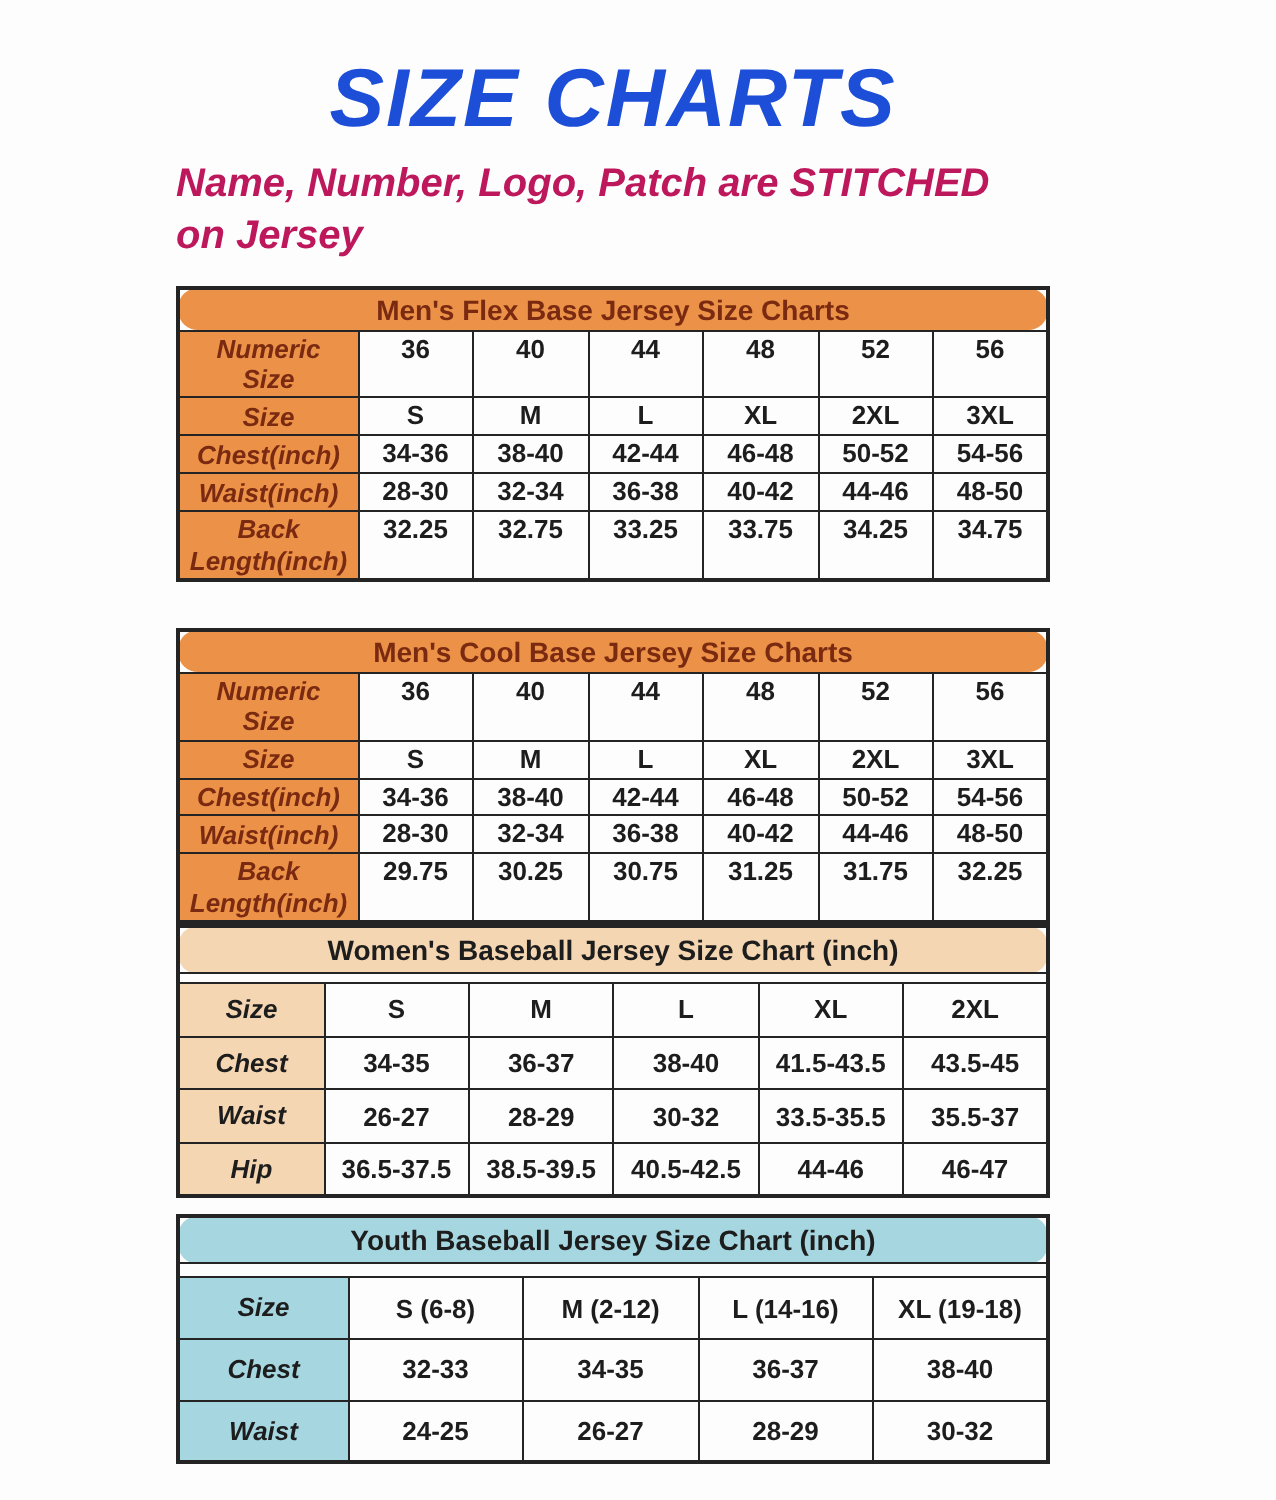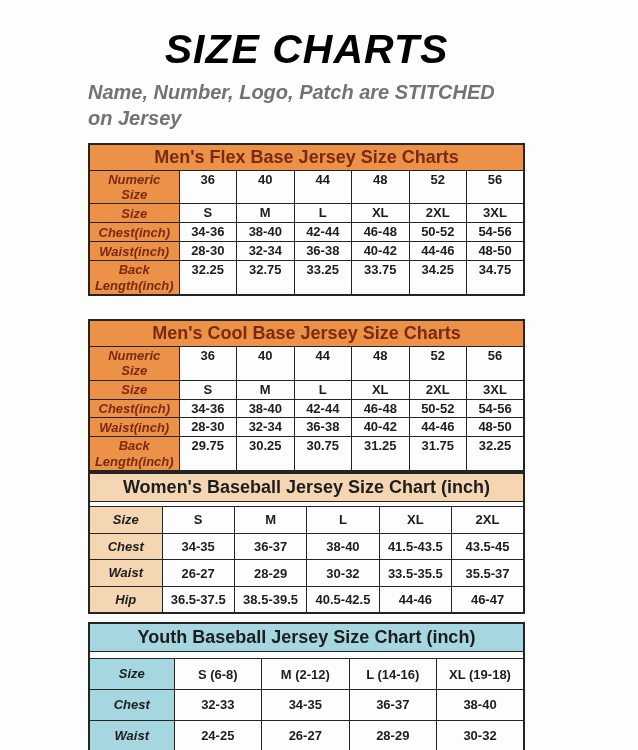--- a/index.html
+++ b/index.html
@@ -41,24 +41,25 @@
     font-size: 13px;
     color: #1d1d1d;
   }
   .size-table th, .size-table td {
     border: 1px solid #242424;
     text-align: center;
     padding: 1px;
     overflow: hidden;
   }
   .size-table .title-row th {
-    font-size: 18px;
+    font-size: 14px;
     padding: 2px 1px;
     background: var(--head-bg);
     color: var(--head-text);
+    border-radius: 10px;
   }
   .size-table .row-label {
     background: var(--head-bg);
     color: var(--head-text);
     white-space: pre-line;
     vertical-align: middle;
     line-height: 1.2;
     font-style: italic;
   }
   .size-table .spacer-row td { height: 4px; padding: 0; }
@@ -73,22 +74,22 @@
   .t-youth .spacer-row td { height: 6px; }
   #tables table:nth-of-type(1) { margin-bottom: 23px; }
   #tables table:nth-of-type(2) { }
   #tables table:nth-of-type(3) { margin-bottom: 8px; }
 </style>
 </head>
 <body>
 
 <div class="page">
   <div class="content">
-    <h1 class="page-title" style="color: #000000;">SIZE CHARTS</h1>
-    <div class="subtitle" style="color: #737373;">
+    <h1 class="page-title" style="color: #1d4ed8;">SIZE CHARTS</h1>
+    <div class="subtitle" style="color: #be185d;">
       <div>Name, Number, Logo, Patch are STITCHED</div>
       <div>on Jersey</div>
     </div>
     <div id="tables">
         <table class="size-table t-mens" style="--head-bg: #ec9148; --head-text: #7a2a10;">
           <colgroup>
             <col style="width: 90px;">
             <col>
             <col>
             <col>

